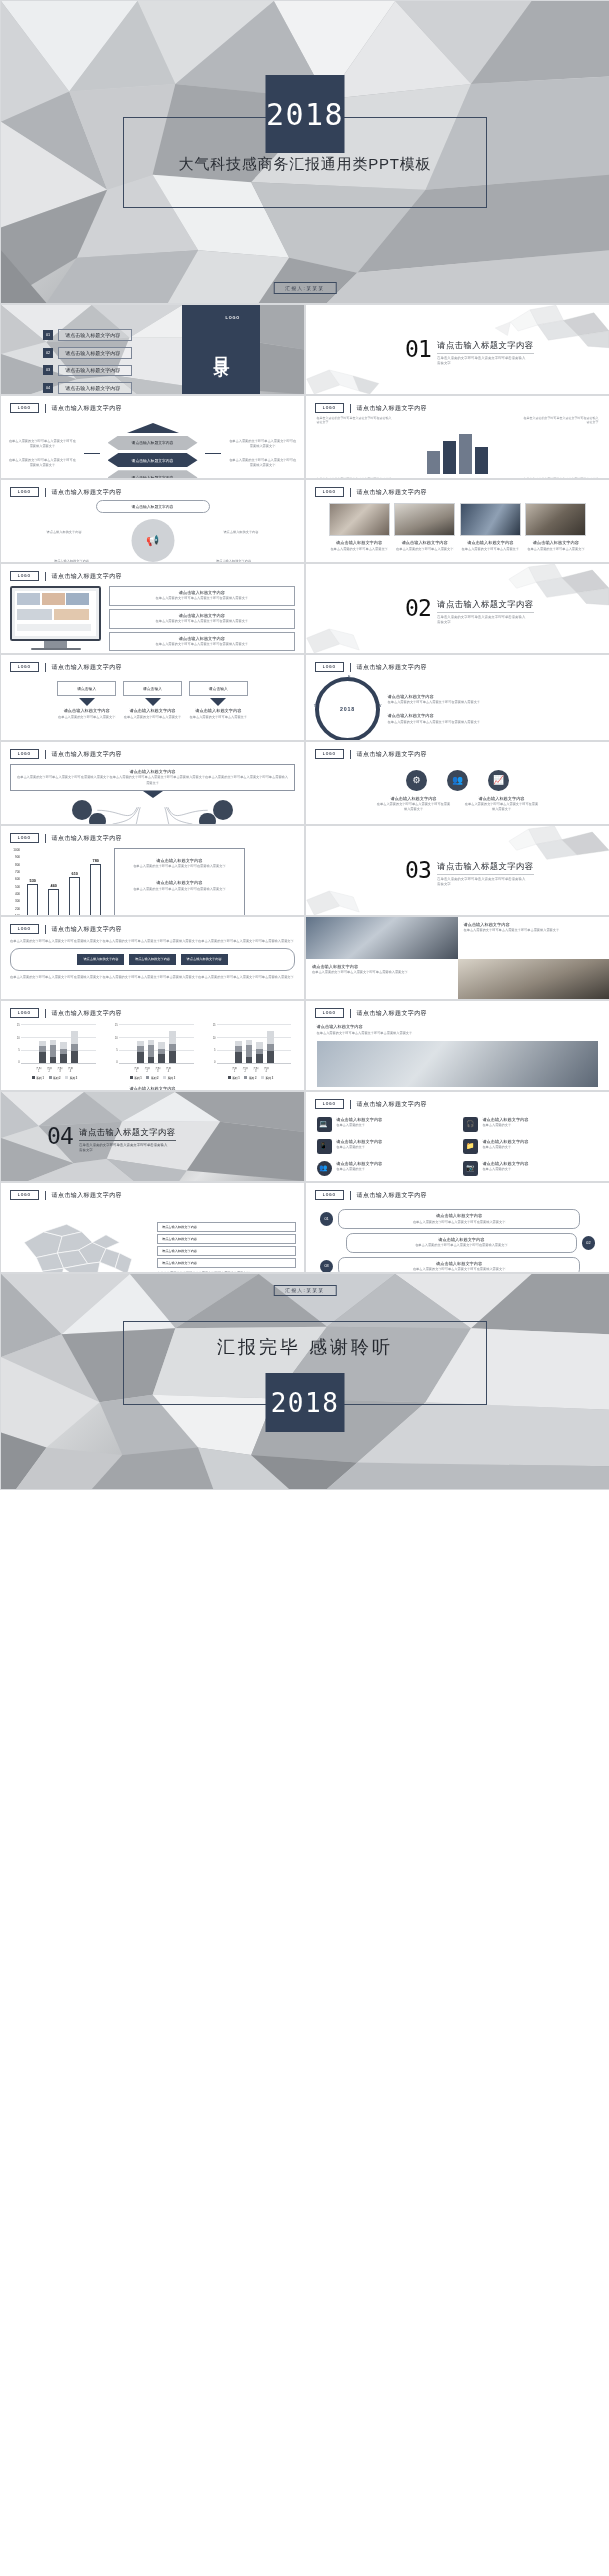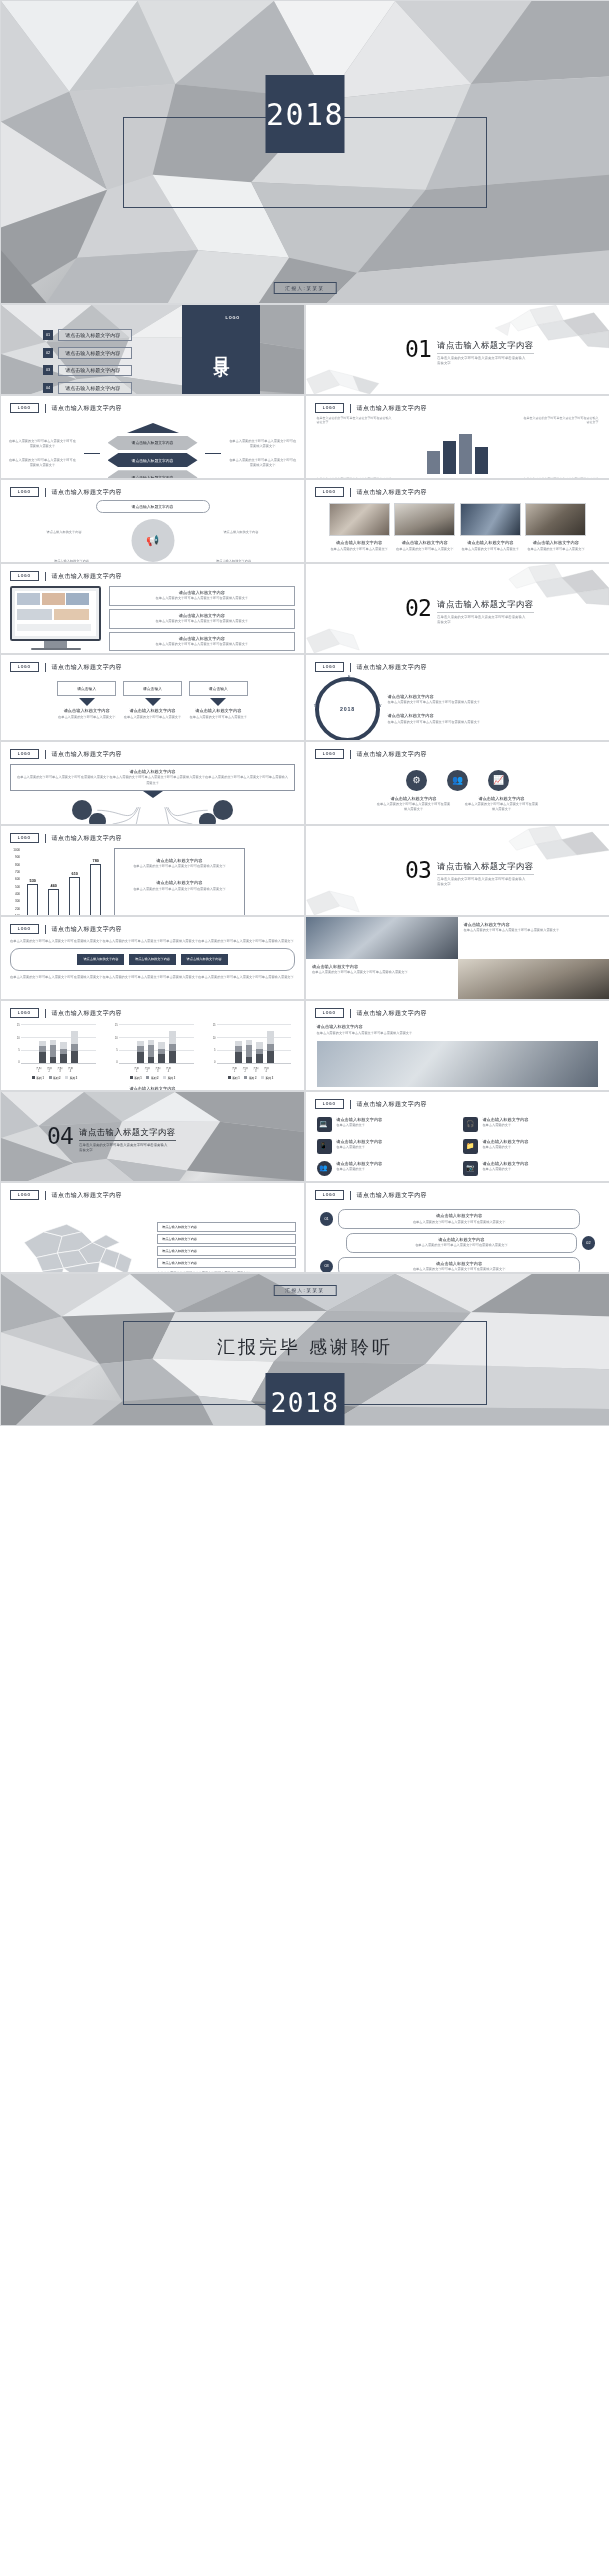--- a/index.html
+++ b/index.html
@@ -32,21 +32,21 @@
                 display:flex; align-items:center; justify-content:center; z-index:3; }
   .cover-year span { color:#fff; font-size:30px; letter-spacing:1.5px;
                      font-family:"DejaVu Sans Mono","Liberation Mono",monospace; font-weight:300; }
   .cover-title { position:absolute; left:0; right:0; top:154px; text-align:center;
                  font-size:15px; color:#2b2f36; letter-spacing:0.8px; z-index:4; }
   .cover-badge { position:absolute; left:50%; transform:translateX(-50%); bottom:9px;
                  border:0.8px solid #3c4a60; padding:2.3px 10.6px; font-size:4.6px; color:#2b3242;
                  letter-spacing:1.5px; z-index:4; background:rgba(255,255,255,.08); }
 
   
-  .end { height:153px; }
+  .end { height:217px; }
   .end-frame { position:absolute; left:122px; right:122px; top:47px; height:84px; border:0.8px solid #3c4a60; }
   .end-title { position:absolute; left:0; right:0; top:61px; text-align:center;
                font-size:18px; color:#24282f; letter-spacing:3px; z-index:4; }
   .end-year { position:absolute; left:50%; transform:translateX(-50%); top:99px;
               width:79px; height:59px; background:#334158;
               display:flex; align-items:center; justify-content:center; z-index:3; }
   .end-year span { color:#fff; font-size:26px; letter-spacing:1.5px;
                    font-family:"DejaVu Sans Mono","Liberation Mono",monospace; font-weight:300; }
   .end-badge { position:absolute; left:50%; transform:translateX(-50%); top:10.6px;
                border:0.8px solid #3c4a60; padding:2.3px 10.6px; font-size:4.6px; color:#2b3242; letter-spacing:1.5px; z-index:4; }
@@ -216,20 +216,21 @@
         <polygon points="260,330 380,340 340,400 220,400" fill="#dcdee0"></polygon>
         <polygon points="380,340 470,360 430,400 340,400" fill="#9fa2a6"></polygon>
         <polygon points="470,360 802,330 802,400 430,400" fill="#c8cacd"></polygon>
         <polygon points="0,400 60,400 0,330" fill="#8e9195"></polygon>
       </svg>
     </div>
     <div class="cover-frame"></div>
     <div class="cover-year">
       <span>2018</span>
     </div>
+    <div class="cover-title">大气科技感商务汇报通用类PPT模板</div>
     <div class="cover-badge">汇报人:某某某</div>
   </div>
 
   <div class="row">
     <div class="slide toc half">
       <div class="poly">
         <svg viewBox="0 0 401 120" preserveAspectRatio="none">
           <polygon points="0,0 120,0 60,50" fill="#e9eaec"></polygon>
           <polygon points="120,0 240,0 170,44" fill="#d3d5d8"></polygon>
           <polygon points="60,50 170,44 120,0" fill="#bec1c4"></polygon>

